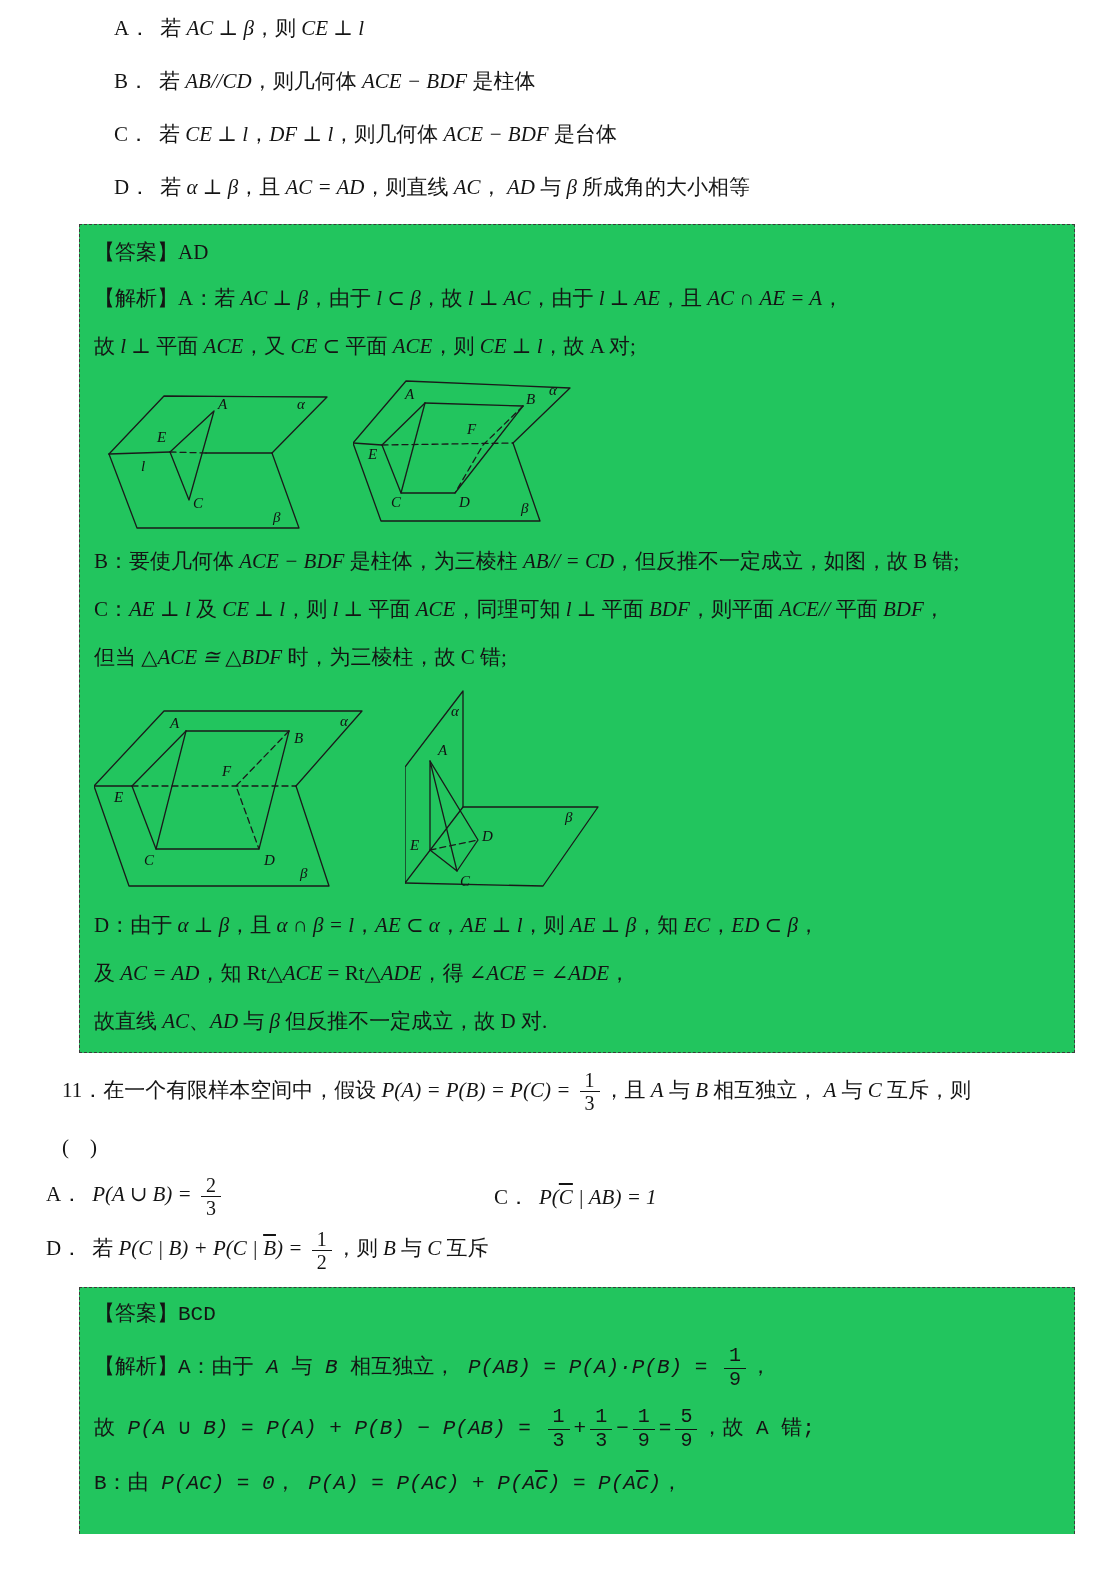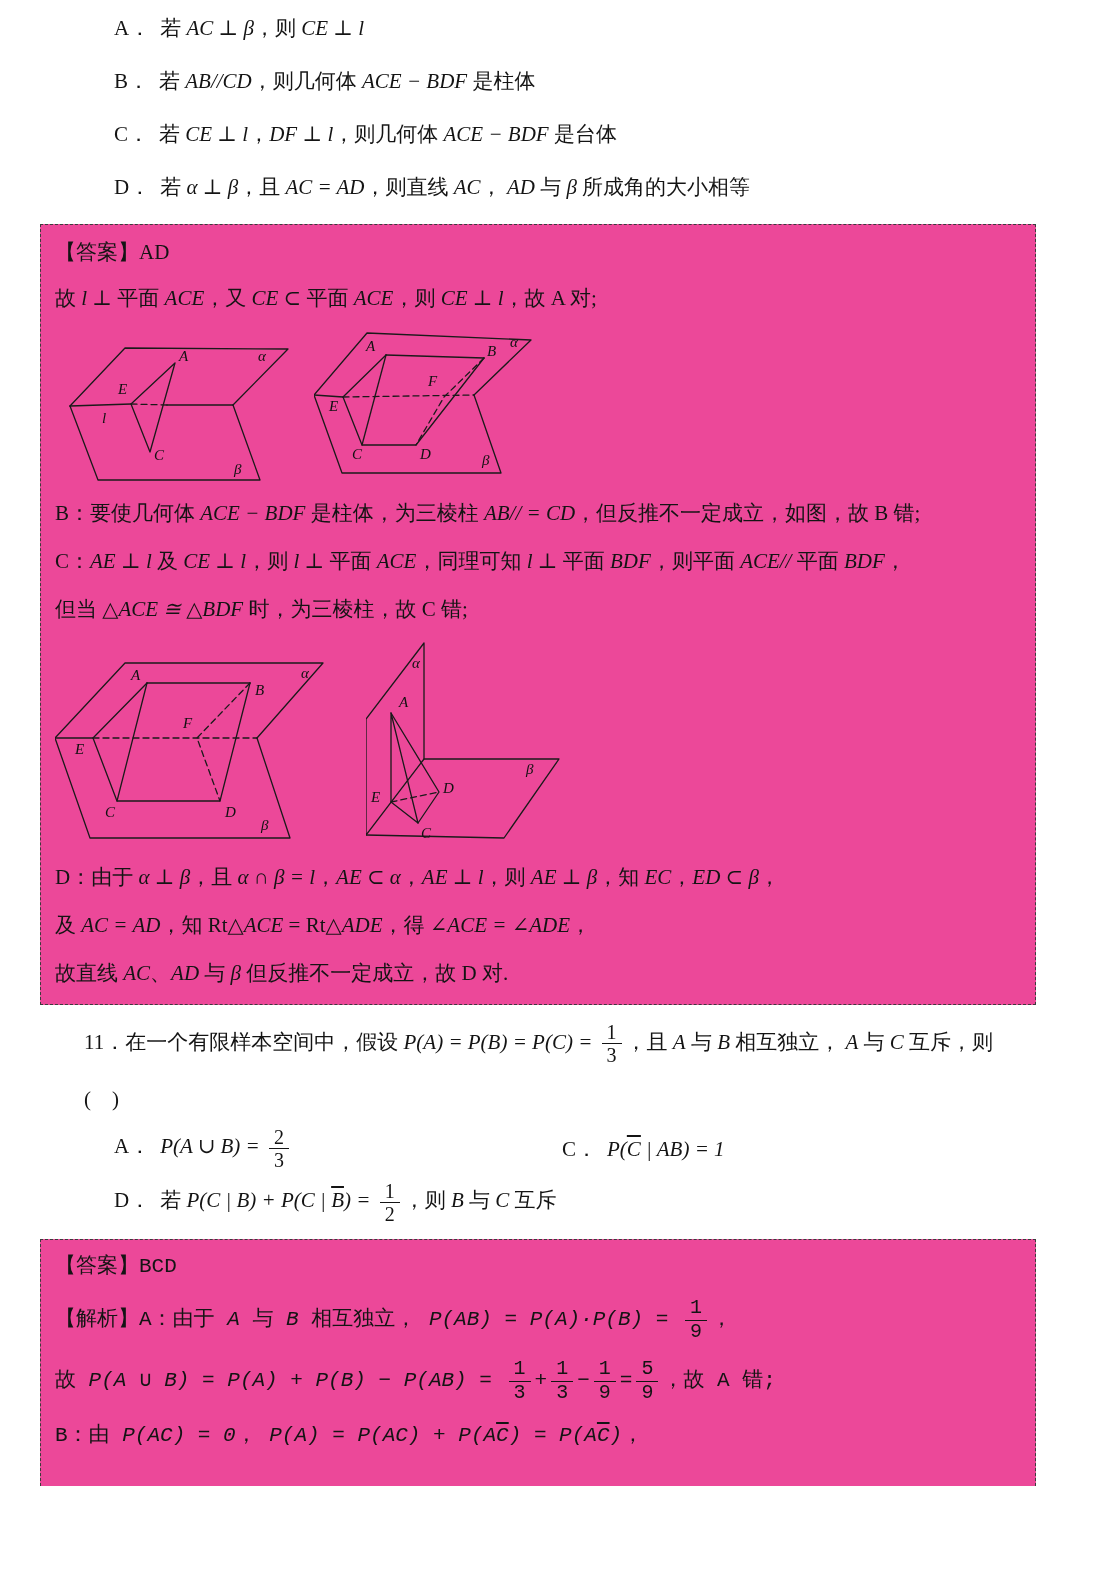--- a/index.html
+++ b/index.html
@@ -15,53 +15,54 @@
   .frac{
     display:inline-flex;flex-direction:column;align-items:center;
     vertical-align:middle;margin:0 4px;font-style:normal;font-size:20px;line-height:1.12;
   }
   .fnum{display:block;padding:0 5px;border-bottom:1.4px solid #141414;}
   .fden{display:block;padding:0 5px;}
   .top-opts{padding:12px 0 0 114px;}
   .opt-line{line-height:33px;margin-bottom:20px;white-space:nowrap;}
   .opt-label{margin-right:10px;}
   .ansbox{
-    margin-left:40px;width:996px;box-sizing:border-box;
-    border:1px dashed #3c3c3c;background:#ec4899;
+    margin-left:79px;width:996px;box-sizing:border-box;
+    border:1px dashed #3c3c3c;background:#22c55e;
     padding:4px 14px 8px 14px;
   }
   .bline{line-height:33px;margin:15px 0;white-space:nowrap;}
   .ansline{line-height:30px;margin:8px 0 14px 0;}
   .diagrow{display:flex;align-items:flex-start;margin:12px 0;}
   .diagrow svg{display:block;}
   svg path{fill:none;stroke:#1a1a1a;stroke-width:1.3;stroke-linejoin:round;stroke-linecap:round;}
   svg path.dash{stroke-dasharray:6 4;}
   .dlab{font-family:"Liberation Serif","DejaVu Serif",serif;font-style:italic;font-size:15px;fill:#111;}
-  .q11{margin:16px 0 0 84px;}
+  .q11{margin:16px 0 0 62px;}
   .qstem{line-height:36px;white-space:nowrap;}
   .qparen{margin-top:16px;line-height:33px;}
   .optgrid{
     display:grid;grid-template-columns:448px auto;align-items:center;
-    margin:10px 0 0 114px;row-gap:8px;
+    margin:10px 0 0 46px;row-gap:8px;
   }
   .qopt{white-space:nowrap;}
   .box2{border-bottom:none;height:247px;overflow:hidden;margin-top:14px;font-family:Liberation Mono, monospace;}
 </style>
 </head>
 <body>
 
 <div class="top-opts">
   <div class="opt-line"><span class="opt-label">A．</span><span><span class="cjk">若 </span><span class="mi">AC ⊥ β</span><span class="cjk">，则 </span><span class="mi">CE ⊥ l</span></span></div>
   <div class="opt-line"><span class="opt-label">B．</span><span><span class="cjk">若 </span><span class="mi">AB//CD</span><span class="cjk">，则几何体 </span><span class="mi">ACE − BDF</span><span class="cjk"> 是柱体</span></span></div>
   <div class="opt-line"><span class="opt-label">C．</span><span><span class="cjk">若 </span><span class="mi">CE ⊥ l</span><span class="cjk">，</span><span class="mi">DF ⊥ l</span><span class="cjk">，则几何体 </span><span class="mi">ACE − BDF</span><span class="cjk"> 是台体</span></span></div>
   <div class="opt-line"><span class="opt-label">D．</span><span><span class="cjk">若 </span><span class="mi">α ⊥ β</span><span class="cjk">，且 </span><span class="mi">AC = AD</span><span class="cjk">，则直线 </span><span class="mi">AC</span><span class="cjk">， </span><span class="mi">AD</span><span class="cjk"> 与 </span><span class="mi">β</span><span class="cjk"> 所成角的大小相等</span></span></div>
 </div>
 
 <div class="ansbox">
   <div class="ansline"><span>【答案】</span><span>AD</span></div>
+  <div class="bline"><span class="cjk">【解析】A：若 </span><span class="mi">AC ⊥ β</span><span class="cjk">，由于 </span><span class="mi">l ⊂ β</span><span class="cjk">，故 </span><span class="mi">l ⊥ AC</span><span class="cjk">，由于 </span><span class="mi">l ⊥ AE</span><span class="cjk">，且 </span><span class="mi">AC ∩ AE = A</span><span class="cjk">，</span></div>
   <div class="bline"><span class="cjk">故 </span><span class="mi">l ⊥ </span><span class="cjk">平面 </span><span class="mi">ACE</span><span class="cjk">，又 </span><span class="mi">CE ⊂ </span><span class="cjk">平面 </span><span class="mi">ACE</span><span class="cjk">，则 </span><span class="mi">CE ⊥ l</span><span class="cjk">，故 A 对;</span></div>
 
   <div class="diagrow">
     <svg width="245" height="152" viewBox="0 0 245 152">
       <path d="M15,76 L70,18 L233,19 L178,75"></path>
       <path d="M15,76 L43,150 L205,150 L178,75"></path>
       <path d="M15,76 L76,74 M112,75 L178,75"></path>
       <path class="dash" d="M76,74 L112,75"></path>
       <path d="M120,33 L76,74 L95,122 Z"></path>
       <g>

